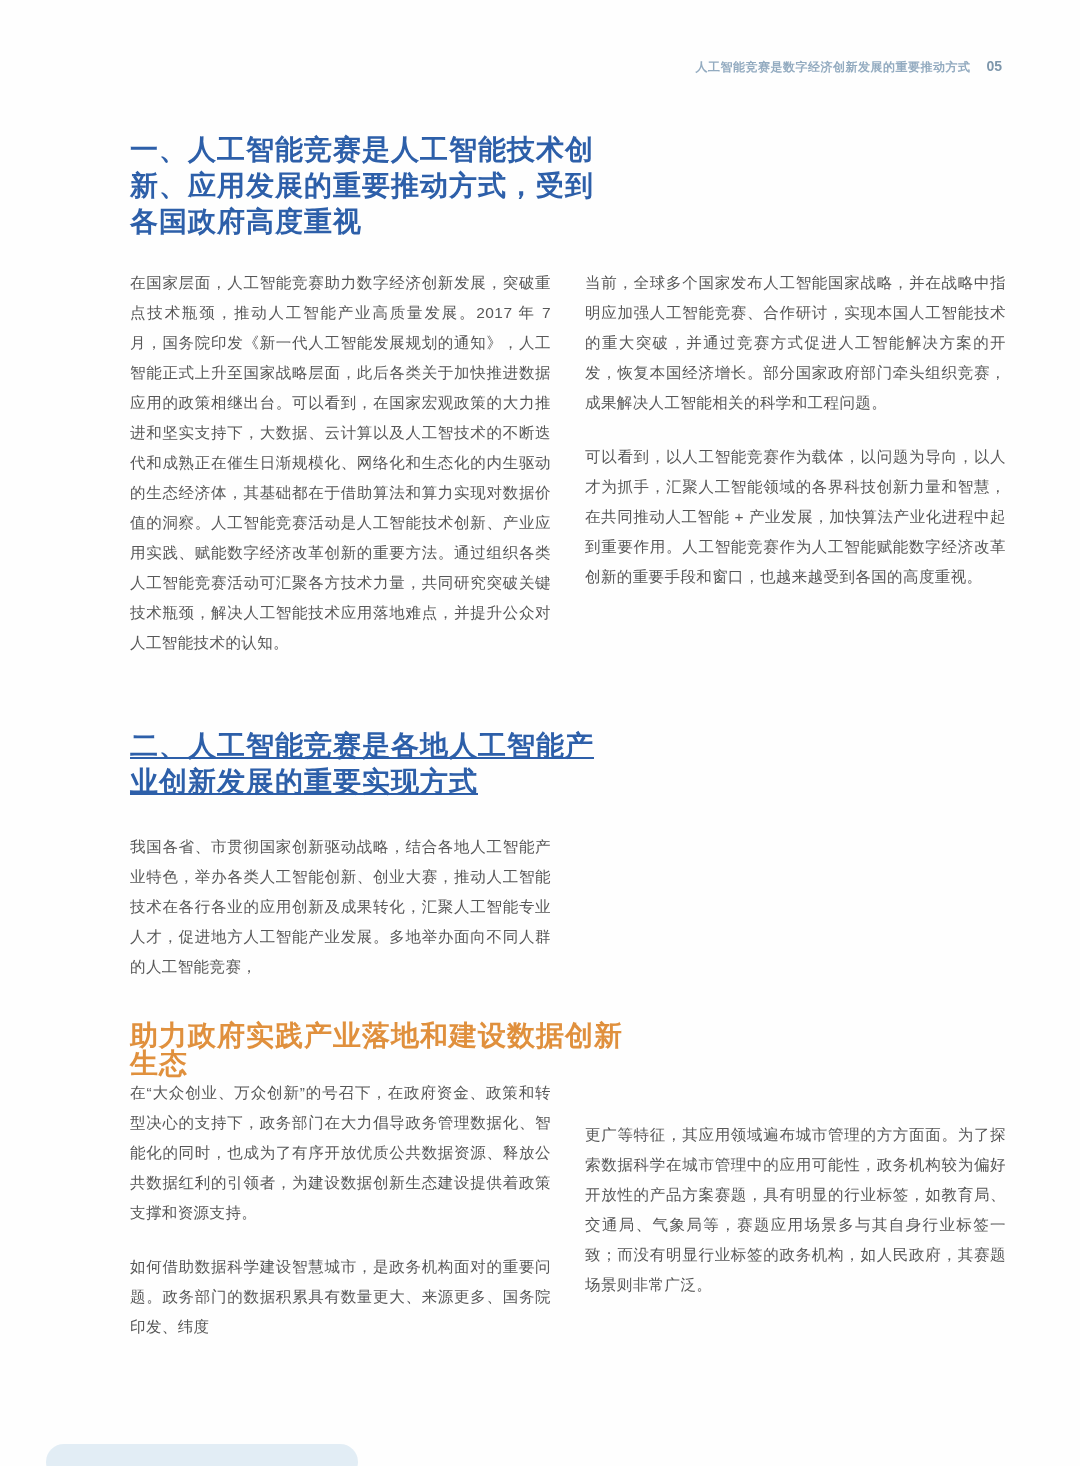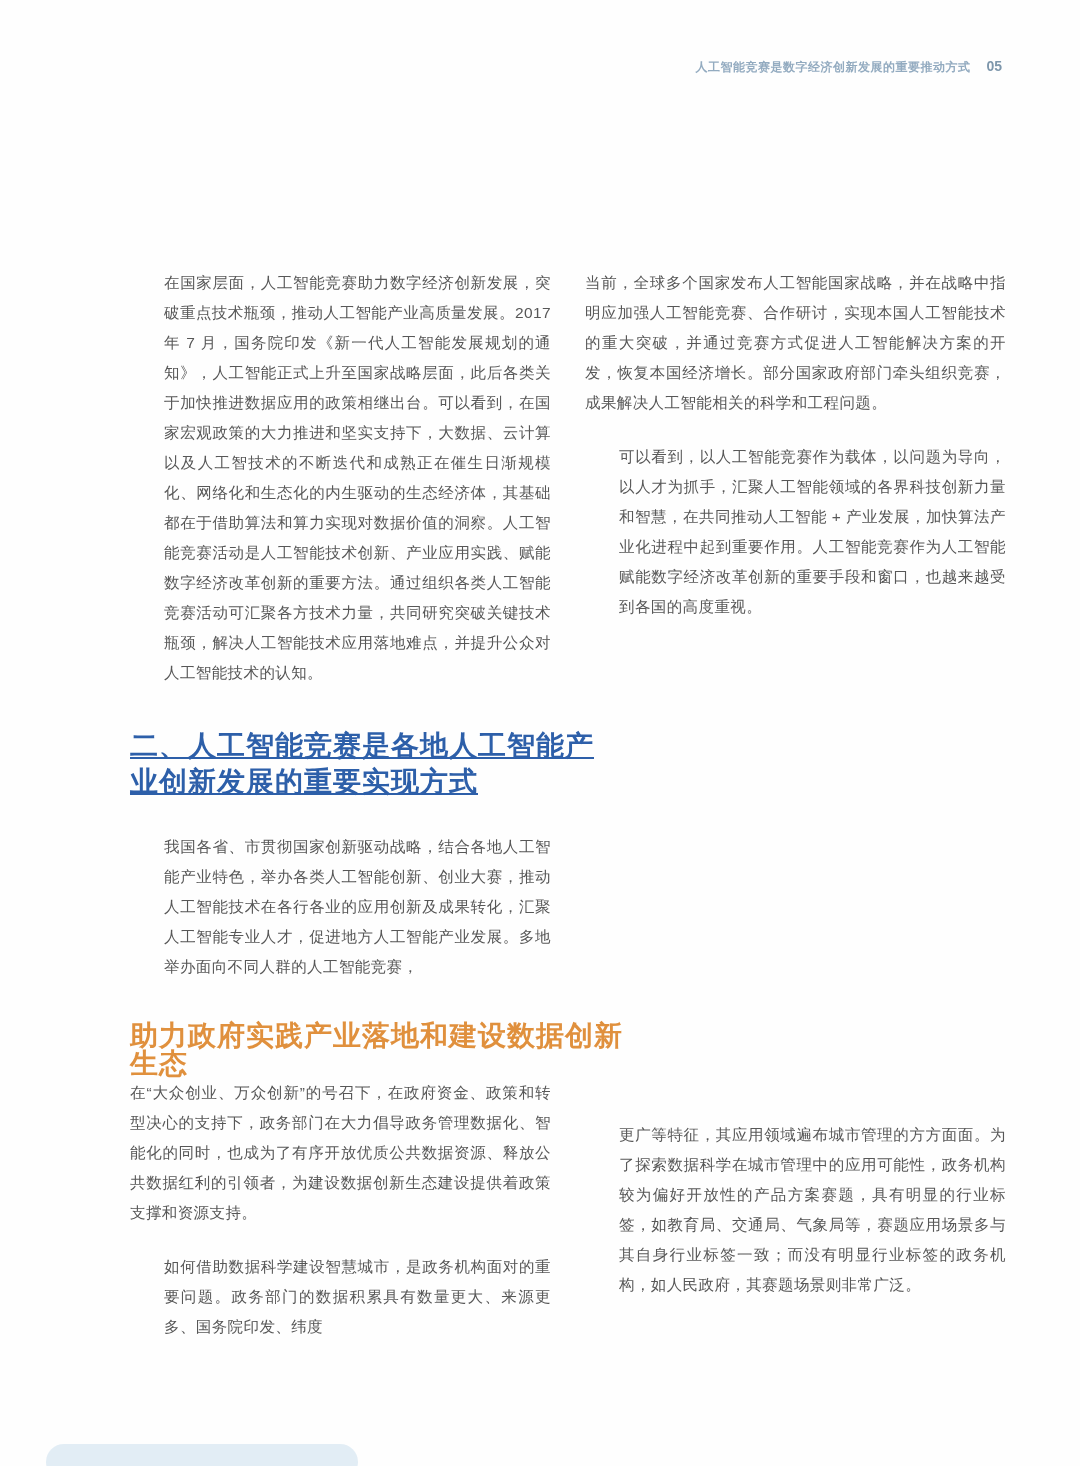--- a/index.html
+++ b/index.html
@@ -55,21 +55,21 @@
   .cols-3 { top: 1078px; align-items: center; }
   .col { width: 421px; }
   .col p {
     margin: 0 0 24px 0;
     font-size: 15.5px; line-height: 30px;
     color: #575757;
     text-align: justify;
     word-break: break-all;
     letter-spacing: 0.4px;
   }
-  .col p:last-child { margin-bottom: 0; margin-left: 34px; }
+  .col p:last-child { margin-bottom: 0; }
 
   
   .footer-decoration {
     position: absolute;
     left: 46px; bottom: -14px;
     width: 312px; height: 36px;
     background: #ddeaf3;
     border-radius: 18px;
     opacity: 0.85;
   }
@@ -77,20 +77,21 @@
 </head>
 <body>
 
 <div class="page">
 
   <div class="page-header">
     <span class="running-title">人工智能竞赛是数字经济创新发展的重要推动方式</span>
     <span class="page-number">05</span>
   </div>
 
+  <div class="h-blue h1-pos">一、人工智能竞赛是人工智能技术创新、应用发展的重要推动方式，受到各国政府高度重视</div>
 
   <div class="columns cols-1">
     <div class="col">
       <p>在国家层面，人工智能竞赛助力数字经济创新发展，突破重点技术瓶颈，推动人工智能产业高质量发展。2017 年 7 月，国务院印发《新一代人工智能发展规划的通知》，人工智能正式上升至国家战略层面，此后各类关于加快推进数据应用的政策相继出台。可以看到，在国家宏观政策的大力推进和坚实支持下，大数据、云计算以及人工智技术的不断迭代和成熟正在催生日渐规模化、网络化和生态化的内生驱动的生态经济体，其基础都在于借助算法和算力实现对数据价值的洞察。人工智能竞赛活动是人工智能技术创新、产业应用实践、赋能数字经济改革创新的重要方法。通过组织各类人工智能竞赛活动可汇聚各方技术力量，共同研究突破关键技术瓶颈，解决人工智能技术应用落地难点，并提升公众对人工智能技术的认知。</p>
     </div>
     <div class="col">
       <p>当前，全球多个国家发布人工智能国家战略，并在战略中指明应加强人工智能竞赛、合作研讨，实现本国人工智能技术的重大突破，并通过竞赛方式促进人工智能解决方案的开发，恢复本国经济增长。部分国家政府部门牵头组织竞赛，成果解决人工智能相关的科学和工程问题。</p>
       <p>可以看到，以人工智能竞赛作为载体，以问题为导向，以人才为抓手，汇聚人工智能领域的各界科技创新力量和智慧，在共同推动人工智能 + 产业发展，加快算法产业化进程中起到重要作用。人工智能竞赛作为人工智能赋能数字经济改革创新的重要手段和窗口，也越来越受到各国的高度重视。</p>
     </div>
   </div>

